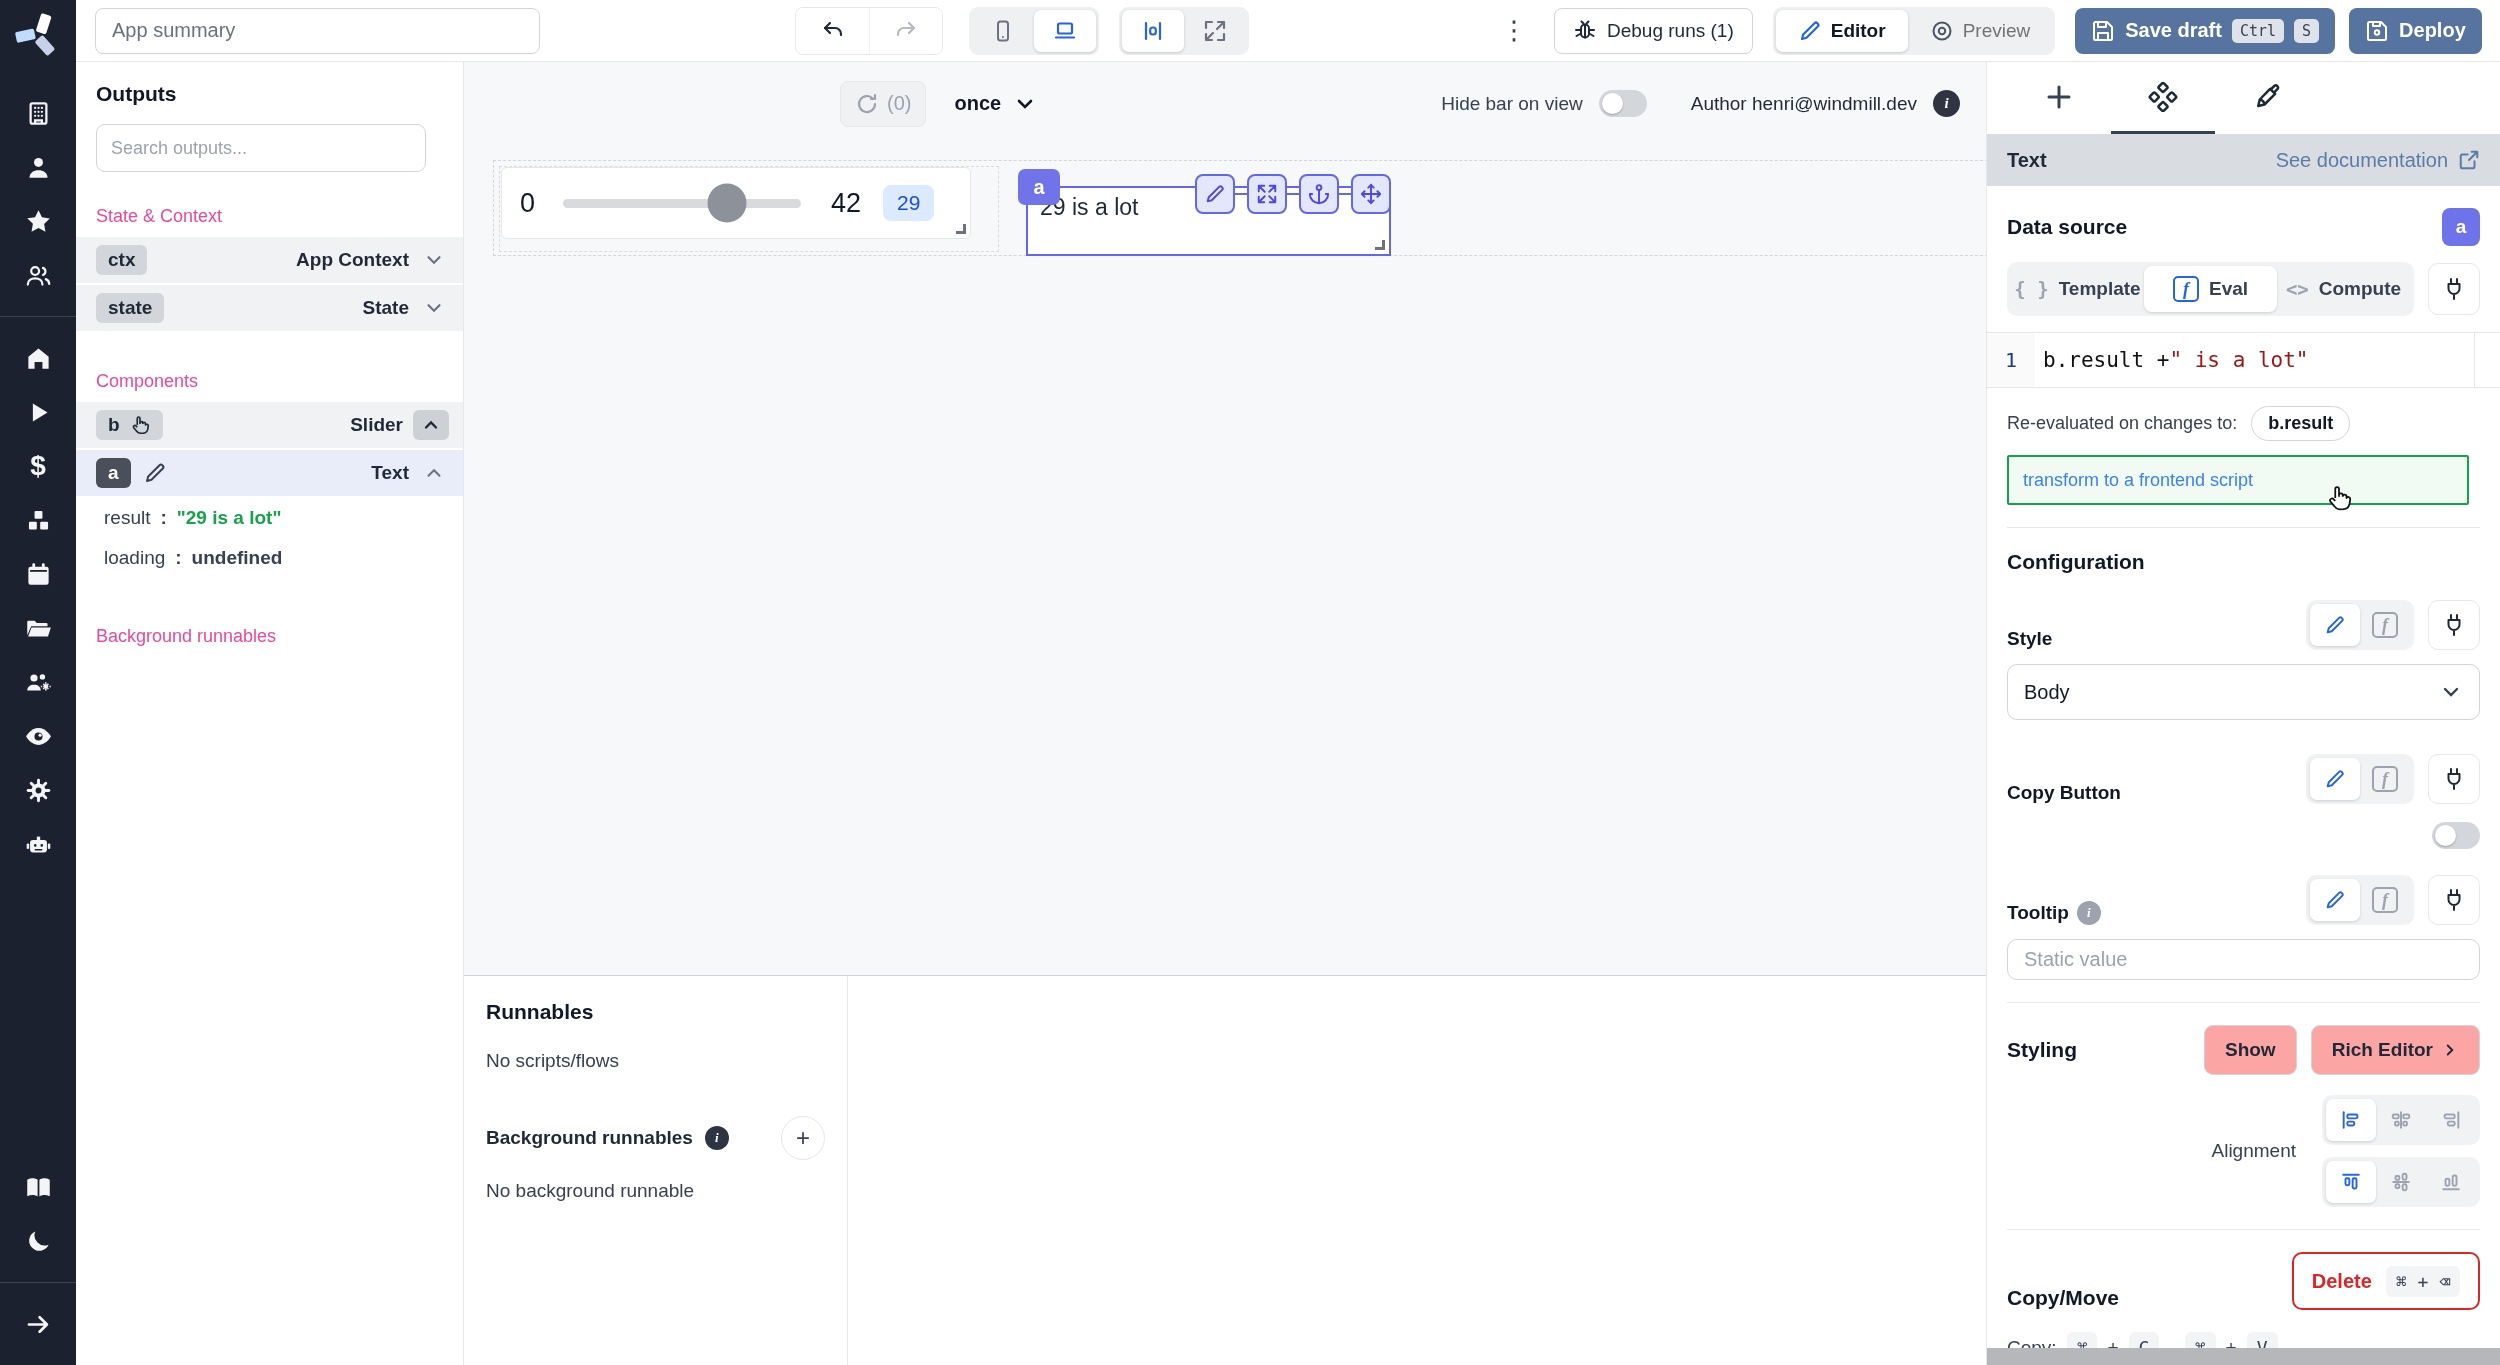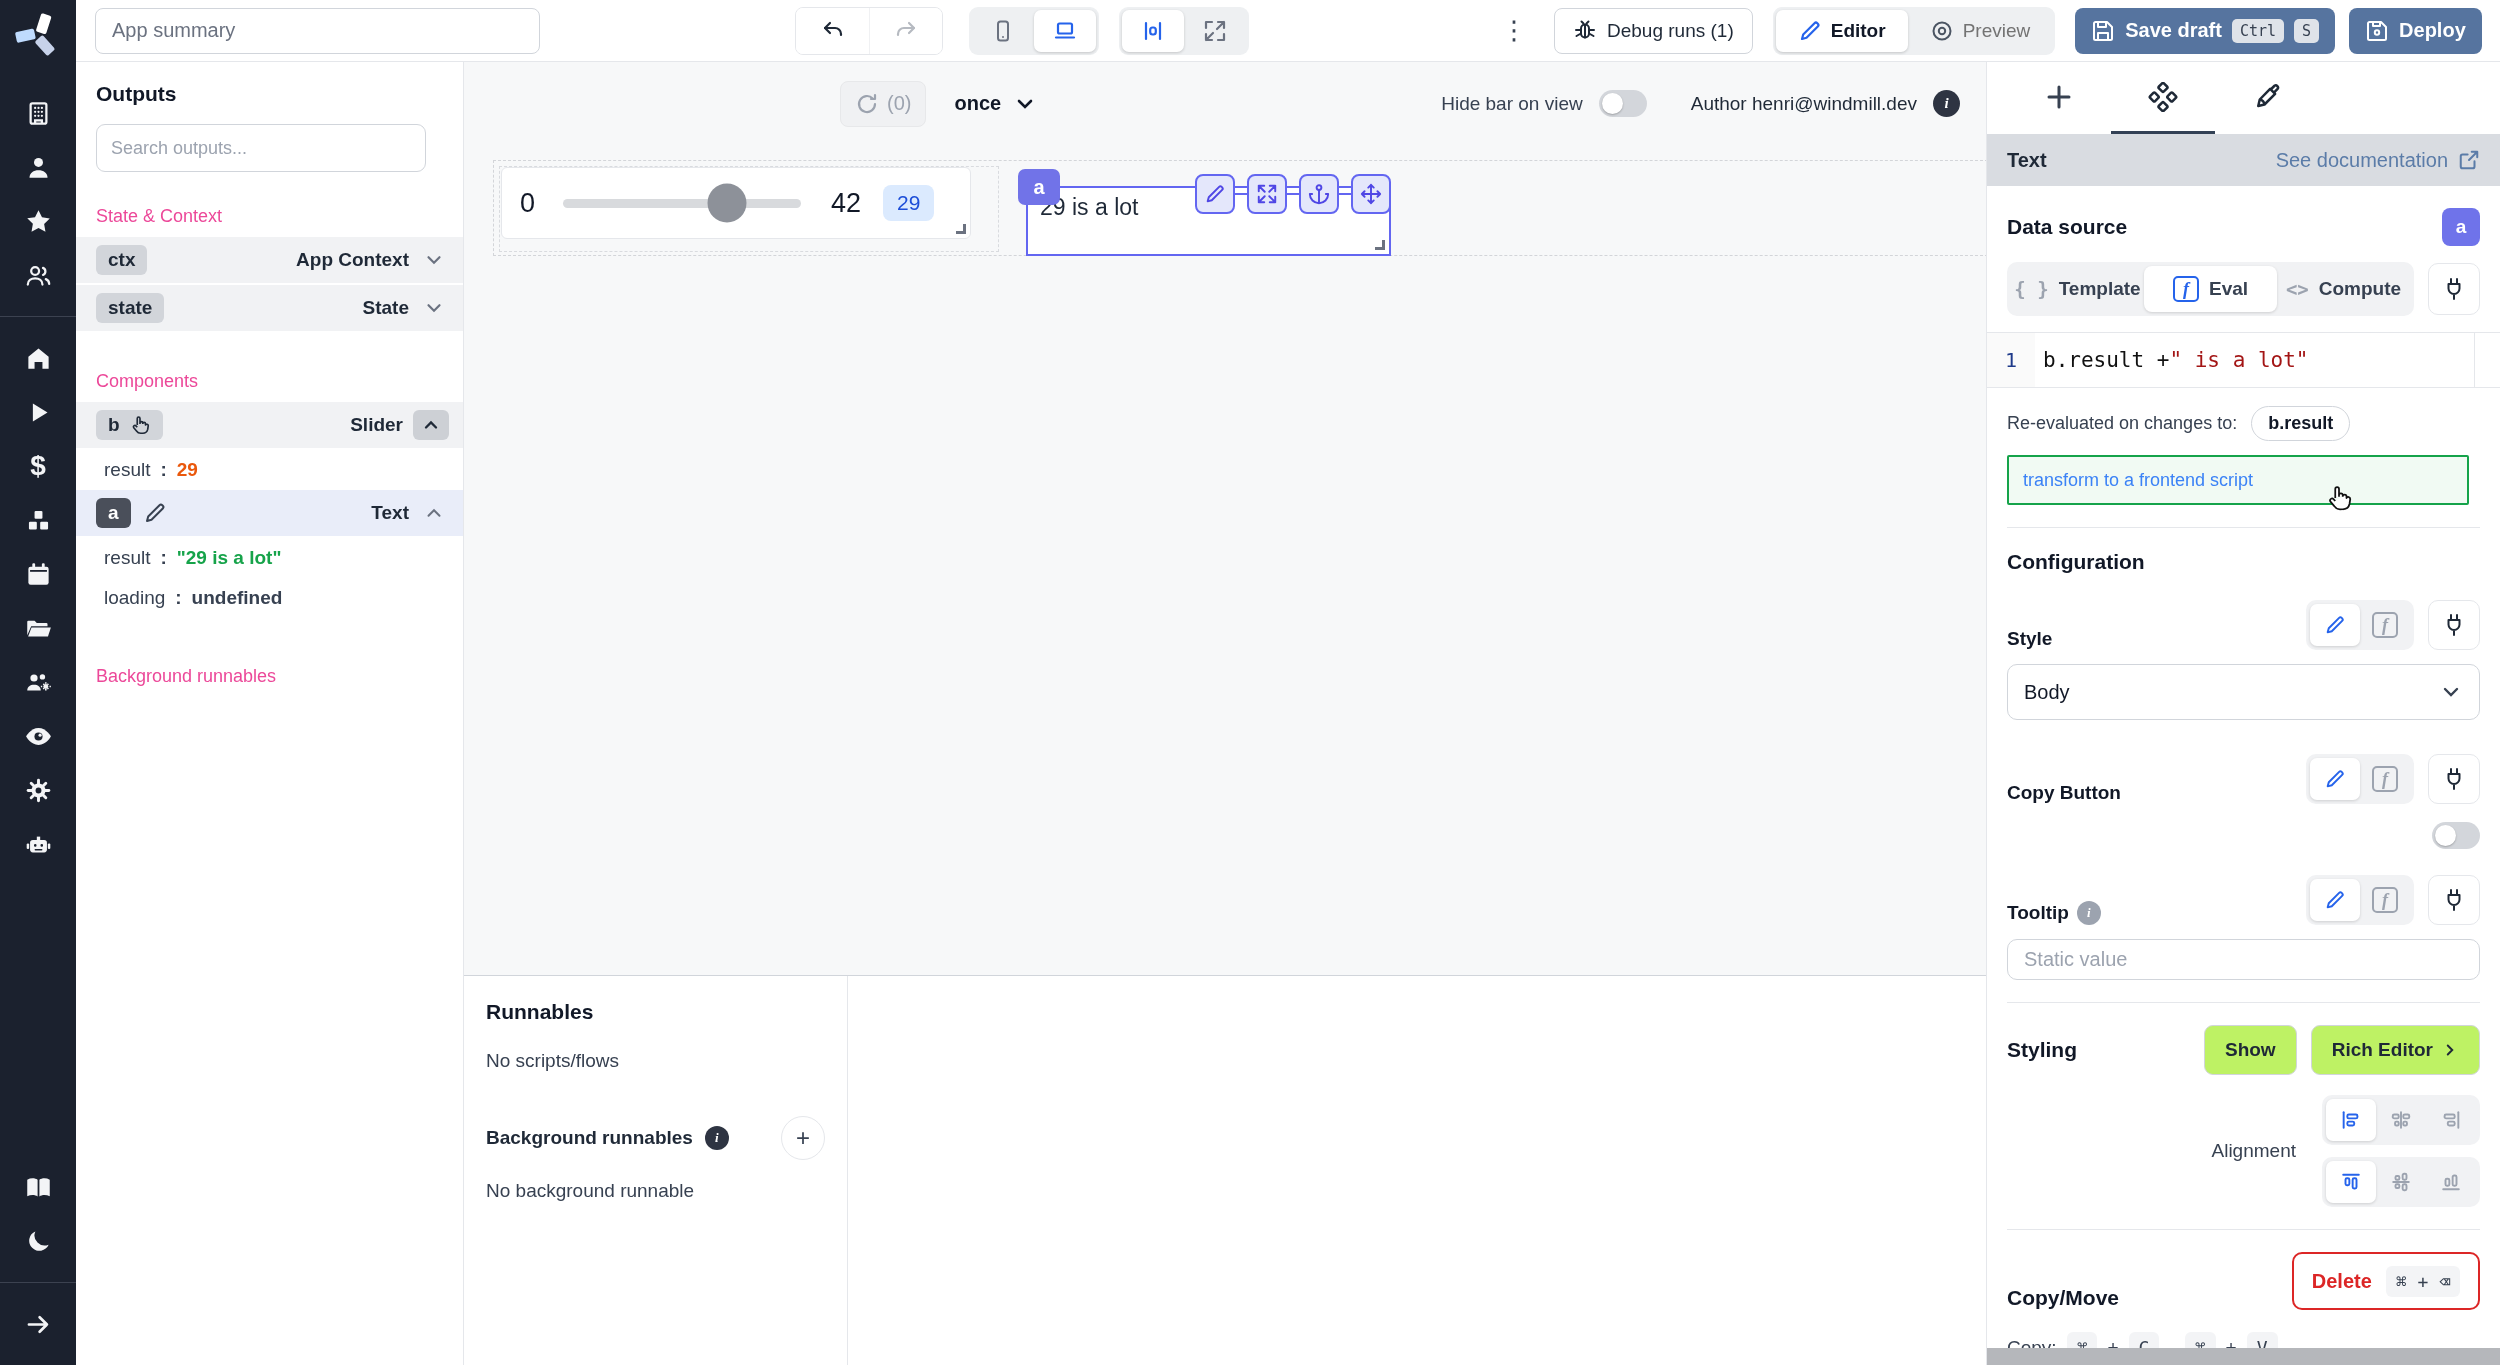--- a/index.html
+++ b/index.html
@@ -129,21 +129,21 @@
   .mini-seg button.active { background:#fff; box-shadow:0 1px 3px rgba(0,0,0,.15); color:#2563eb; }
   .mini-seg svg { width:22px; height:22px; }
   .select { margin-top:14px; height:56px; border:1px solid #d1d5db; border-radius:10px; display:flex; align-items:center; padding:0 16px; font-size:20px; color:#111827; cursor:pointer; background:#fff; width:100%; }
   .select svg { margin-left:auto; }
   .toggle-right { display:flex; justify-content:flex-end; margin-top:18px; }
   .text-input { margin-top:14px; width:100%; height:41px; border:1px solid #d1d5db; border-radius:10px; padding:0 16px; font-size:20px; outline:none; }
   .text-input::placeholder { color:#9ca3af; }
   .info-sm { width:24px; height:24px; border-radius:50%; background:#9ca3af; color:#fff; font-size:13px; font-weight:bold; font-family:"Liberation Serif", serif; font-style:italic; display:inline-flex; align-items:center; justify-content:center; }
   .styling-head { display:flex; align-items:center; gap:14px; }
   .styling-head .sec-title { margin-right:auto; }
-  .ghost-btn { height:50px; border:1px solid #d1d5db; border-radius:9px; background:#bef264; padding:0 20px; font-size:19px; font-weight:bold; color:#1f2937; display:flex; align-items:center; gap:8px; cursor:pointer; }
+  .ghost-btn { height:50px; border:1px solid #d1d5db; border-radius:9px; background:#fca5a5; padding:0 20px; font-size:19px; font-weight:bold; color:#1f2937; display:flex; align-items:center; gap:8px; cursor:pointer; }
   .align-row { display:flex; align-items:center; justify-content:flex-end; gap:26px; margin-top:20px; }
   .align-label { color:#374151; font-size:19px; }
   .align-col { display:flex; flex-direction:column; gap:12px; }
   .copy-head { display:flex; align-items:flex-end; }
   .delete-btn { margin-left:auto; border:2px solid #dc2626; border-radius:10px; background:#fff; height:58px; display:flex; align-items:center; gap:14px; padding:0 18px; cursor:pointer; }
   .delete-btn .dl { color:#dc2626; font-weight:bold; font-size:20px; }
   .kbd2 { font-family:"DejaVu Sans Mono", monospace; background:#f3f4f6; border-radius:6px; padding:5px 10px; font-size:18px; color:#374151; }
   .copy-keys { display:flex; align-items:center; gap:10px; margin-top:22px; color:#374151; font-size:19px; }
   .hscroll { position:absolute; left:0; bottom:0; width:100%; height:17px; background:#b5b7bb; }
 </style>
@@ -418,23 +418,20 @@
             <svg width="22" height="22" viewBox="0 0 24 24" fill="none" stroke="#1f2937" stroke-width="1.8" stroke-linejoin="round">
                 <path d="M9 12V4.8a1.5 1.5 0 0 1 3 0V11m0-1.2a1.5 1.5 0 0 1 3 0V11m0-.3a1.5 1.5 0 0 1 3 0V12a1.6 1.6 0 0 1 3 .8l-.6 4A5.5 5.5 0 0 1 15 21h-2.2a5.5 5.5 0 0 1-4.6-2.5L5 14.7a1.6 1.6 0 0 1 2.6-1.8L9 14.4"></path>
               </svg>
           </span>
           <span class="type">Slider</span>
           <button class="chev-btn">
               <svg width="20" height="20" viewBox="0 0 24 24" fill="none" stroke="#1f2937" stroke-width="2.8" stroke-linecap="round">
                 <path d="m6 15 6-6 6 6"></path>
               </svg>
             </button>
-        </div>
-        <div class="prop-row">
-          <span>result</span><span class="colon">:</span><span class="val-num">29</span>
         </div>
 
         <div class="out-row sel">
           <span class="id-badge dark">a</span>
           <svg style="margin-left:12px" width="24" height="24" viewBox="0 0 24 24" fill="none" stroke="#374151" stroke-width="2" stroke-linecap="round" stroke-linejoin="round">
               <path d="M4 20l1.2-4.5L16.5 4.2a2 2 0 0 1 2.8 0l.5.5a2 2 0 0 1 0 2.8L8.5 18.8 4 20z"></path>
             </svg>
           <span class="type">Text</span>
           <span class="chev-plain">
               <svg width="22" height="22" viewBox="0 0 24 24" fill="none" stroke="#6b7280" stroke-width="2.2" stroke-linecap="round">

